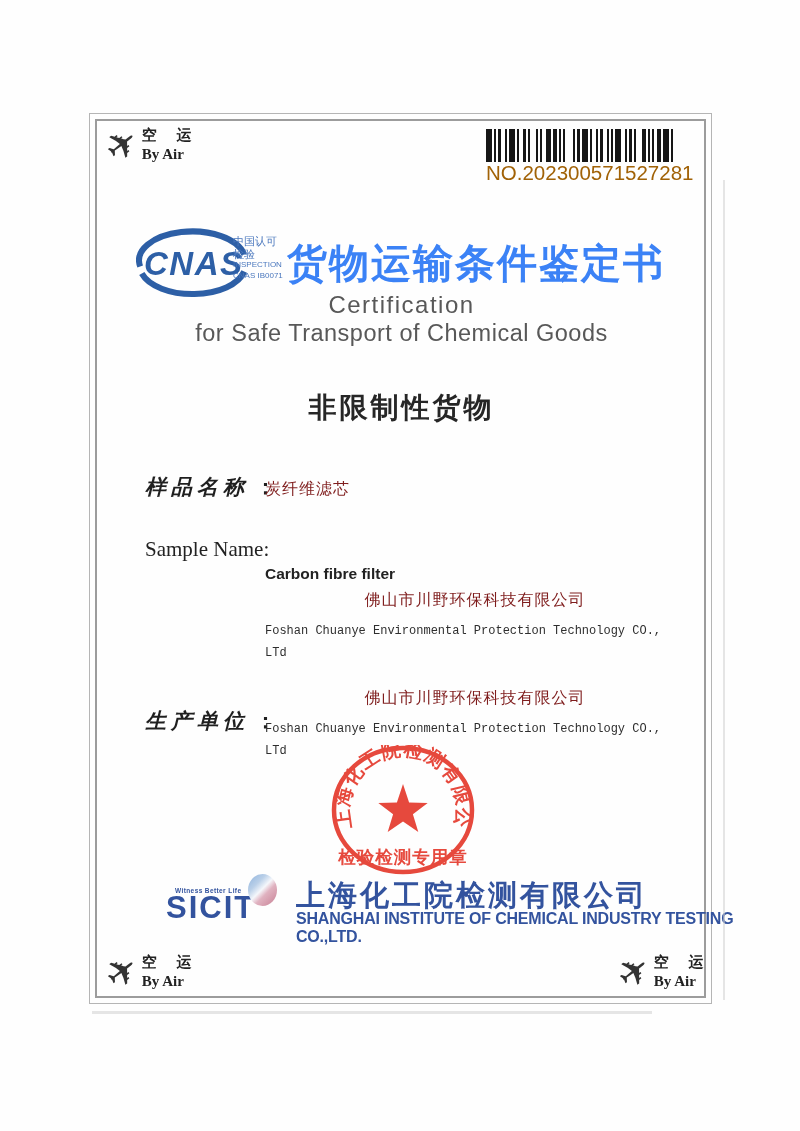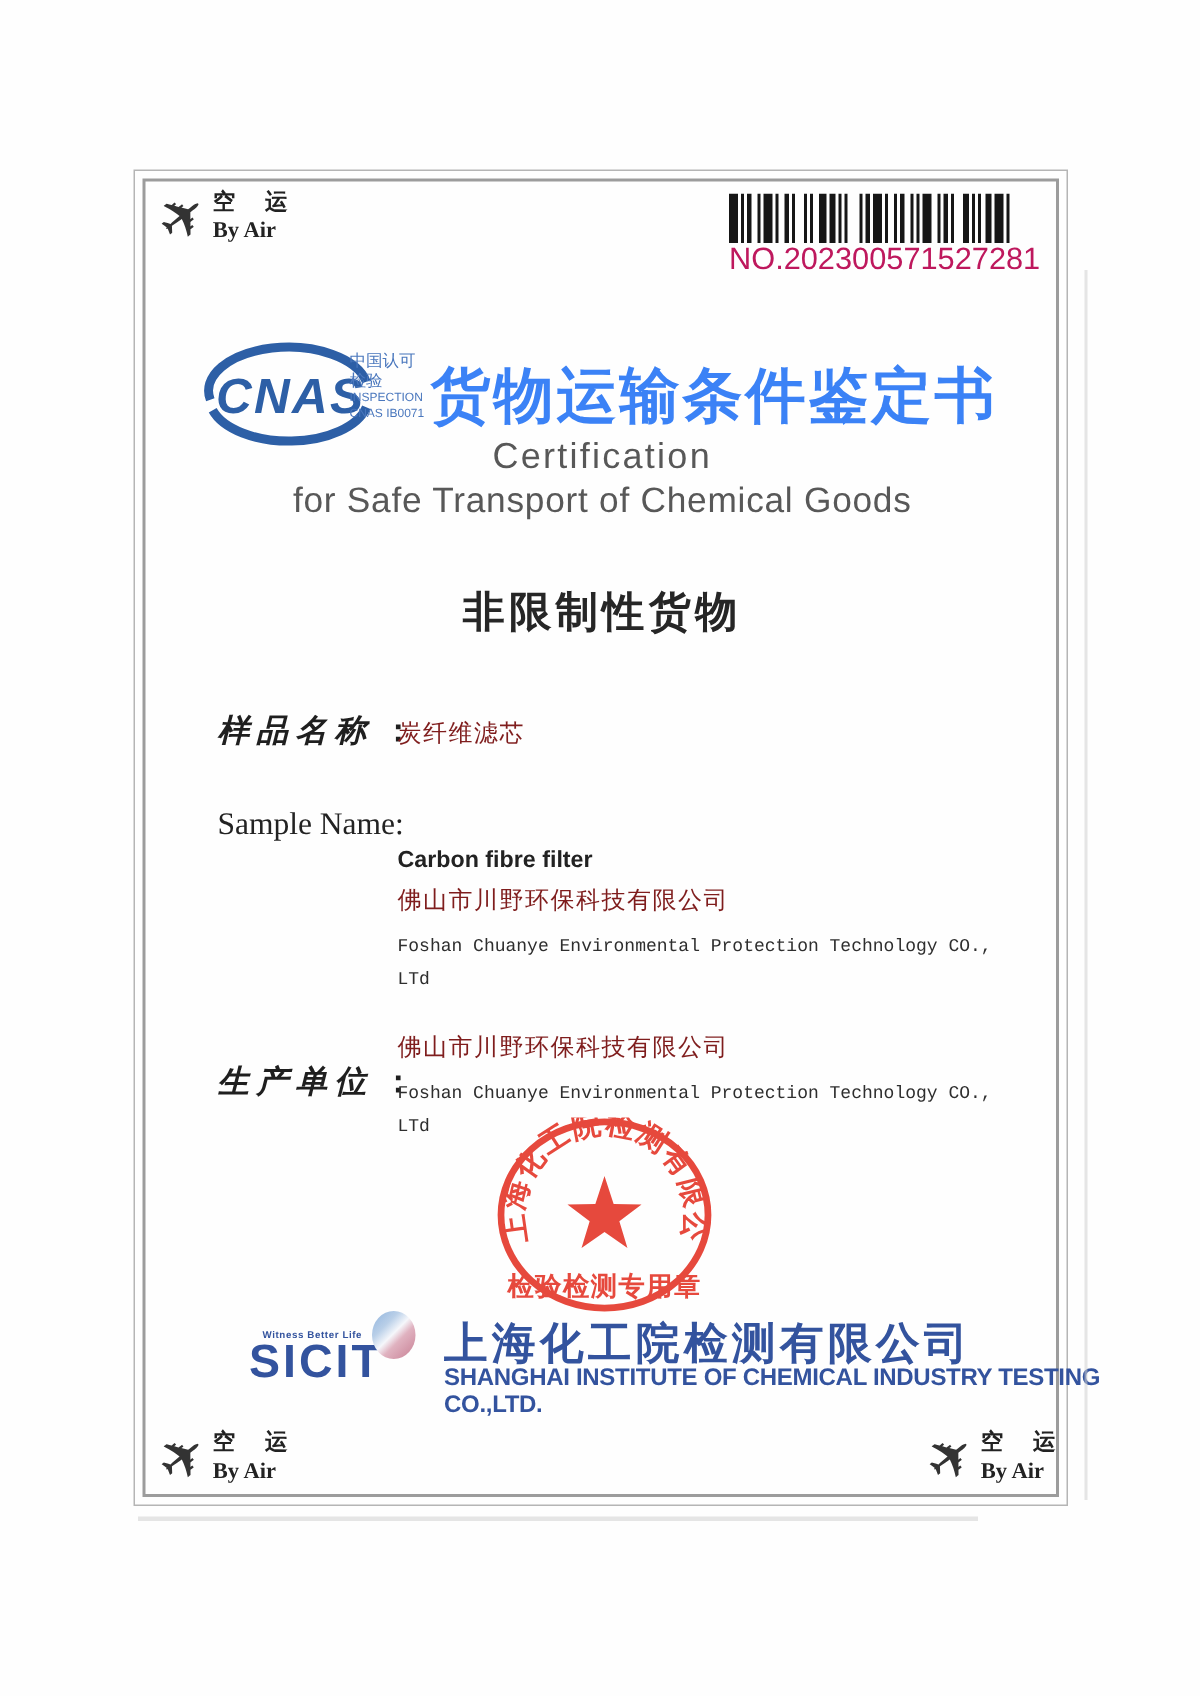--- a/index.html
+++ b/index.html
@@ -14,21 +14,21 @@
   
   .airmark { display:flex; align-items:flex-start; gap:4px; color:#2f2f2f; }
   .airmark .plane { font-family:"DejaVu Sans",sans-serif; font-size:38px; line-height:38px;
     display:inline-block; transform:rotate(-38deg); color:#333; }
   .airmark .cn { font-size:15px; font-weight:700; letter-spacing:8px; color:#222; line-height:19px; }
   .airmark .en { font-size:15px; font-weight:700; font-family:"Liberation Serif",serif; color:#222; line-height:19px; }
 
   
   .barcode-bars { left:486px; top:129px; width:195px; height:33px; white-space:nowrap; overflow:hidden; }
   .barcode-number { left:486px; top:161px; width:210px; font-family:"Liberation Sans","DejaVu Sans",sans-serif;
-    font-size:20.5px; color:#be185d; letter-spacing:0px; }
+    font-size:20.5px; color:#a16207; letter-spacing:0px; }
 
   
   .cnas-side { left:233px; top:235px; color:#4a77bd; font-family:"Liberation Sans",sans-serif; line-height:12.5px; }
   .cnas-side .l1, .cnas-side .l2 { font-size:11px; }
   .cnas-side .l3, .cnas-side .l4 { font-size:8px; line-height:10.5px; }
 
   
   .title-cn { left:287px; top:236px; width:380px; font-size:40px; font-weight:700; color:#3b82f6;
     letter-spacing:2px; font-family:"Liberation Serif",serif; }
   .title-en1 { left:96px; top:291px; width:611px; text-align:center; font-size:24px; color:#585858;
@@ -38,21 +38,21 @@
   .classification { left:96px; top:389px; width:611px; text-align:center; font-size:28px; font-weight:700;
     color:#262626; letter-spacing:3px; }
 
   
   .field-label { font-size:21px; font-weight:700; color:#1f1f1f; letter-spacing:5px; font-style:italic; }
   .field-label .colon { font-style:normal; letter-spacing:0; margin-left:6px; }
   .serif-label { font-size:21px; color:#222; }
   .value-cn { font-size:16px; color:#7f1d1d; letter-spacing:1px; }
   .value-sans { font-family:"Liberation Sans","DejaVu Sans",sans-serif; font-size:15.5px; font-weight:600; color:#222; }
   .value-mono { font-family:"Liberation Mono","DejaVu Sans Mono",monospace; font-size:12px; color:#2e2e2e; line-height:22px; }
-  .org-block .value-cn { display:block; margin-bottom:9px; }
+  .org-block .value-cn { display:block; margin-bottom:9px;text-align:center; }
 
   
   .stamp { left:330px; top:745px; width:150px; height:136px; mix-blend-mode:multiply; opacity:0.93; z-index:5; }
   .stamp text { fill:var(--stamp-color); font-weight:700; }
   .stamp .ring { stroke:var(--stamp-color); fill:none; }
   .stamp .star { fill:var(--stamp-color); }
 
   
   .sicit-tagline { left:175px; top:887px; font-size:6.5px; letter-spacing:0.4px; color:var(--brand-blue);
     font-family:"Liberation Sans",sans-serif; font-weight:700; }

